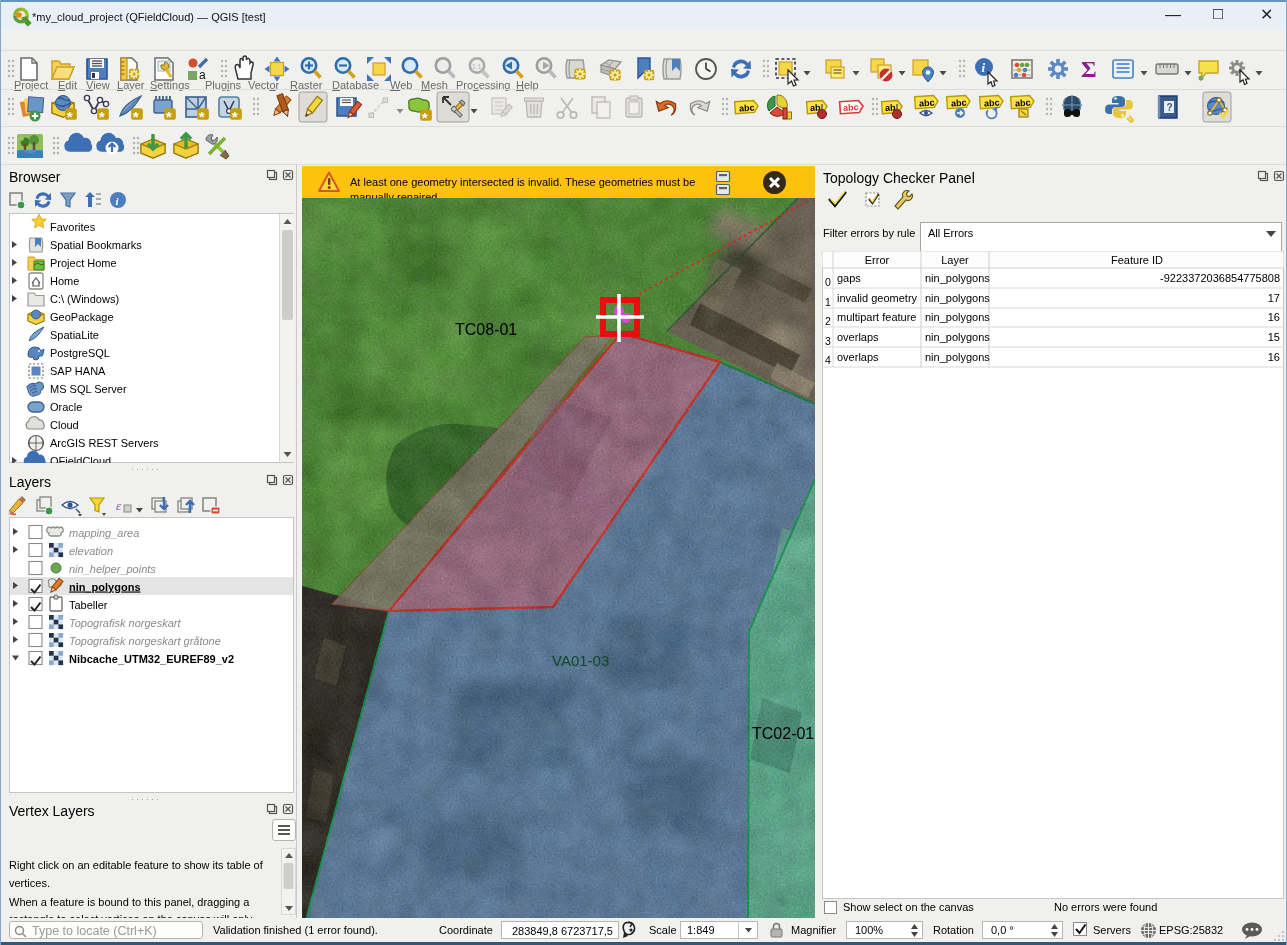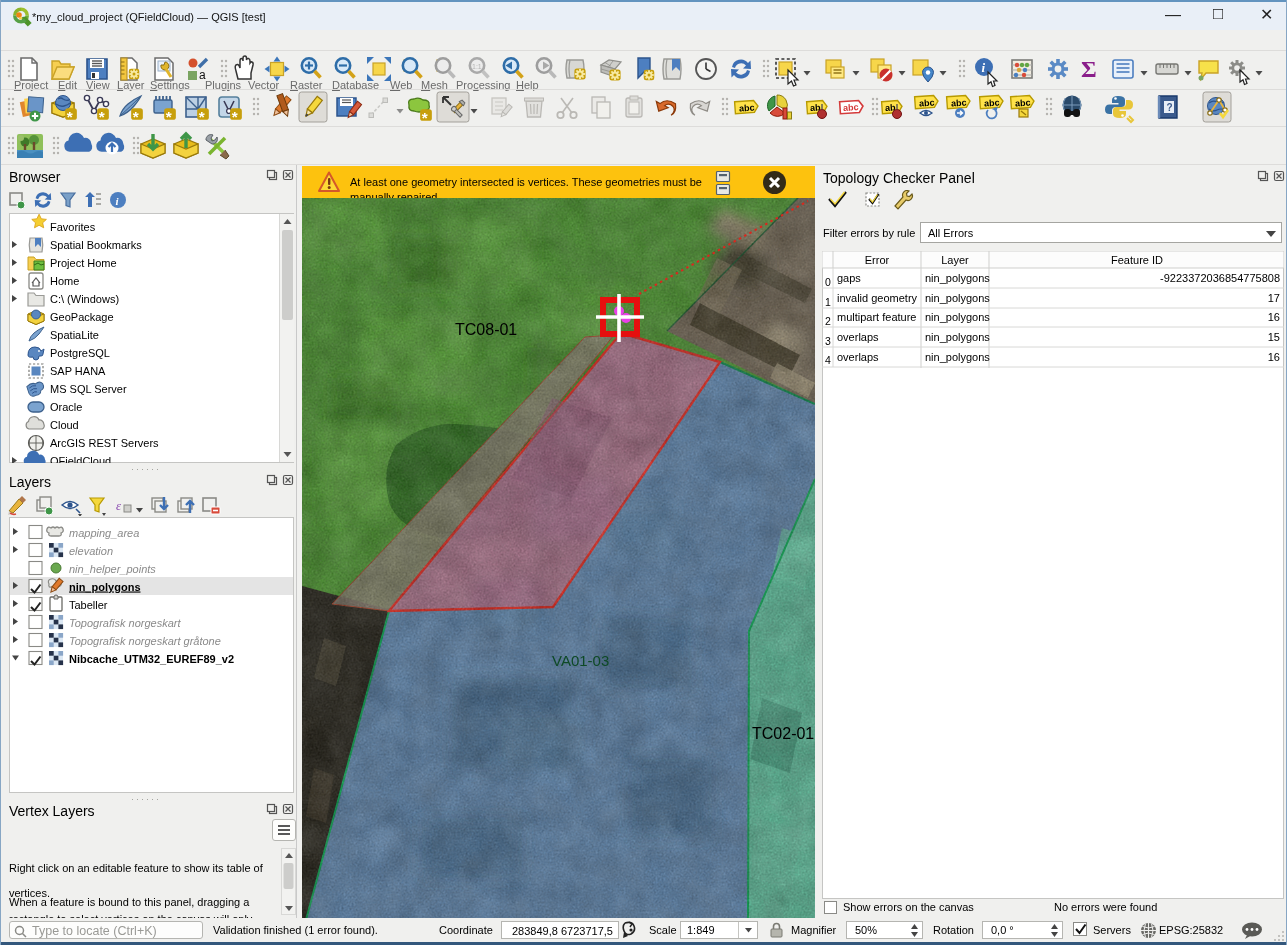--- a/index.html
+++ b/index.html
@@ -1082,40 +1082,40 @@
       </svg>
   <div class="abs" style="left:271px;top:654px;width:24px;height:22px;background:#fdfdfc;border:1px solid #b5b5b1;border-radius:3px">
     <svg width="22" height="20">
           <g stroke="#444" stroke-width="1.8">
             <line x1="5" y1="6" x2="17" y2="6"></line>
             <line x1="5" y1="10" x2="17" y2="10"></line>
             <line x1="5" y1="14" x2="17" y2="14"></line>
           </g>
         </svg>
   </div>
-  <div class="abs" style="left:8px;top:691px;width:270px;color:#000;font-size:11px;line-height:25px;white-space:nowrap">Right click on an editable feature to show its table of<br>vertices.</div>
+  <div class="abs" style="left:8px;top:691px;width:270px;color:#000;font-size:11px;line-height:18px;white-space:nowrap">Right click on an editable feature to show its table of<br>vertices.</div>
   <div class="abs" style="left:8px;top:729px;width:270px;color:#000;font-size:11px;line-height:17px;white-space:nowrap">When a feature is bound to this panel, dragging a<br>rectangle to select vertices on the canvas will only</div>
   <div class="abs" style="left:280px;top:683px;width:15px;height:67px;background:#f2f2f0;border:1px solid #d8d8d6">
     <svg width="14" height="66">
           <path d="M7,4 l4,5 -8,0 Z" fill="#555"></path>
           <rect x="1.5" y="14" width="10" height="26" rx="2" fill="#cdcdcb"></rect>
           <path d="M7,62 l4,-5 -8,0 Z" fill="#555"></path>
         </svg>
   </div>
 </div>
 
 <div id="maparea" class="abs" style="left:301px;top:166px;width:513px;height:752px;background:#4f9c3a;overflow:hidden">
 
   <div class="abs" style="left:0;top:0;width:513px;height:32px;background:#fdc20e;overflow:hidden">
     <svg class="abs" style="left:16px;top:5px" width="22" height="22" viewBox="0 0 22 22">
           <path d="M11,1.5 L21,20 L1,20 Z" fill="#fdd835" stroke="#d4582a" stroke-width="2" stroke-linejoin="round"></path>
           <rect x="10" y="7" width="2.4" height="7" rx="1" fill="#7a3a10"></rect>
           <circle cx="11.2" cy="16.5" r="1.5" fill="#7a3a10"></circle>
         </svg>
-    <div class="abs" style="left:48px;top:9px;font-size:11px;line-height:15px;color:#000;width:360px">At least one geometry intersected is vertices. These geometries must be manually repaired.</div>
+    <div class="abs" style="left:48px;top:9px;font-size:11px;line-height:15px;color:#000;width:360px">At least one geometry intersected is invalid. These geometries must be manually repaired.</div>
     <svg class="abs" style="left:410px;top:4px" width="24" height="26">
           <g fill="#e8e8e4" stroke="#55616d" stroke-width="1.2">
             <rect x="4.5" y="1.5" width="13" height="10" rx="1"></rect>
             <rect x="4.5" y="14.5" width="13" height="10" rx="1"></rect>
           </g>
           <rect x="7" y="4" width="8" height="2.2" fill="#55616d"></rect>
           <rect x="7" y="17" width="8" height="2.2" fill="#55616d"></rect>
         </svg>
     <svg class="abs" style="left:460px;top:4px" width="25" height="25">
           <circle cx="12.5" cy="12.5" r="11.5" fill="#332b18"></circle>
@@ -1226,21 +1226,21 @@
     <g transform="translate(38,0)">
           <rect x="2" y="3" width="13" height="13" fill="#fff" stroke="#8a8a86" stroke-width="1.2" stroke-dasharray="2 1.6"></rect>
           <path d="M5,9 l3.5,4 6,-9" fill="none" stroke="#111" stroke-width="2"></path>
           <path d="M6,9 l2.5,3 5,-7.5" fill="none" stroke="#f5d83c" stroke-width="1.2"></path>
         </g>
     <g transform="translate(65,0)">
           <path d="M4,16 L12,7 a4.5,4.5 0 0 1 6,-6 l-2.5,2.5 0.5,2.5 2.5,0.5 2.5,-2.5 a4.5,4.5 0 0 1 -6,6 L7,19 Z" fill="#e8cc6a" stroke="#6a5a1a" stroke-width="1.2"></path>
         </g>
   </svg>
   <span class="abs" style="left:7px;top:62px">Filter errors by rule</span>
-  <div class="abs inbox" style="left:104px;top:57px;width:362px;height:21px;border-color:#a5a5a1">
+  <div class="abs inbox" style="left:104px;top:57px;width:362px;height:30px;border-color:#a5a5a1">
     <span style="position:absolute;left:7px;top:4px;font-size:11px">All Errors</span>
     <svg style="position:absolute;right:4px;top:6px" width="12" height="10">
           <path d="M1,2 L11,2 L6,8 Z" fill="#444"></path>
         </svg>
   </div>
 
   <div class="abs" style="left:6px;top:86px;width:462px;height:648px;background:#fff;border:1px solid #c5c5c3"></div>
   <svg class="abs" style="left:6px;top:86px" width="462" height="648">
     <g font-size="11" fill="#000" font-family="Liberation Sans">
 
@@ -1279,21 +1279,21 @@
       <text x="15" y="90">overlaps</text>
           <text x="103" y="90">nin_polygons</text>
           <text x="458" y="90" text-anchor="end">15</text>
       <text x="15" y="110">overlaps</text>
           <text x="103" y="110">nin_polygons</text>
           <text x="458" y="110" text-anchor="end">16</text>
     </g>
   </svg>
 
   <div class="abs" style="left:8px;top:736px;width:13px;height:13px;background:#fff;border:1px solid #8a8a86"></div>
-  <span class="abs" style="left:27px;top:736px">Show errors on the canvas</span>
+  <span class="abs" style="left:27px;top:736px">Show select on the canvas</span>
   <span class="abs" style="left:238px;top:736px">No errors were found</span>
 </div>
 
 <div id="statusbar">
   <div class="abs" style="left:8px;top:3px;width:194px;height:18px;background:#fdfdfc;border:1px solid #b5b5b1;border-radius:3px">
     <svg style="position:absolute;left:4px;top:3px" width="13" height="13">
           <circle cx="5.5" cy="5.5" r="4" fill="none" stroke="#8a8a86" stroke-width="1.5"></circle>
           <line x1="8.5" y1="8.5" x2="12" y2="12" stroke="#8a8a86" stroke-width="1.5"></line>
         </svg>
     <span style="position:absolute;left:22px;top:2px;color:#9a9a96;font-size:12.5px">Type to locate (Ctrl+K)</span>
@@ -1317,21 +1317,21 @@
     <div style="position:absolute;right:0;top:0;width:19px;height:16px;border-left:1px solid #c5c5c1"><svg width="19" height="16">
             <path d="M6,6 L13,6 L9.5,10.5 Z" fill="#444"></path>
           </svg></div>
   </div>
   <svg class="abs" style="left:768px;top:4px" width="15" height="16">
         <rect x="2" y="7" width="11" height="8" rx="1" fill="#b5b5ad" stroke="#7a7a72" stroke-width="1"></rect>
         <path d="M4.5,7 L4.5,4.5 a3,3 0 0 1 6,0 L10.5,7" fill="none" stroke="#7a7a72" stroke-width="1.6"></path>
       </svg>
   <span class="abs" style="left:790px;top:6px">Magnifier</span>
   <div class="abs inbox" style="left:845px;top:3px;width:77px;height:18px;border-color:#b5b5b1">
-    <span style="position:absolute;left:8px;top:2px">50%</span>
+    <span style="position:absolute;left:8px;top:2px">100%</span>
     <svg style="position:absolute;right:2px;top:1px" width="11" height="15">
           <path d="M5.5,1 L9,6 L2,6 Z" fill="#444"></path>
           <path d="M5.5,14 L9,9 L2,9 Z" fill="#444"></path>
         </svg>
   </div>
   <span class="abs" style="left:932px;top:6px">Rotation</span>
   <div class="abs inbox" style="left:981px;top:3px;width:81px;height:18px;border-color:#b5b5b1">
     <span style="position:absolute;left:8px;top:2px">0,0 °</span>
     <svg style="position:absolute;right:2px;top:1px" width="11" height="15">
           <path d="M5.5,1 L9,6 L2,6 Z" fill="#444"></path>

